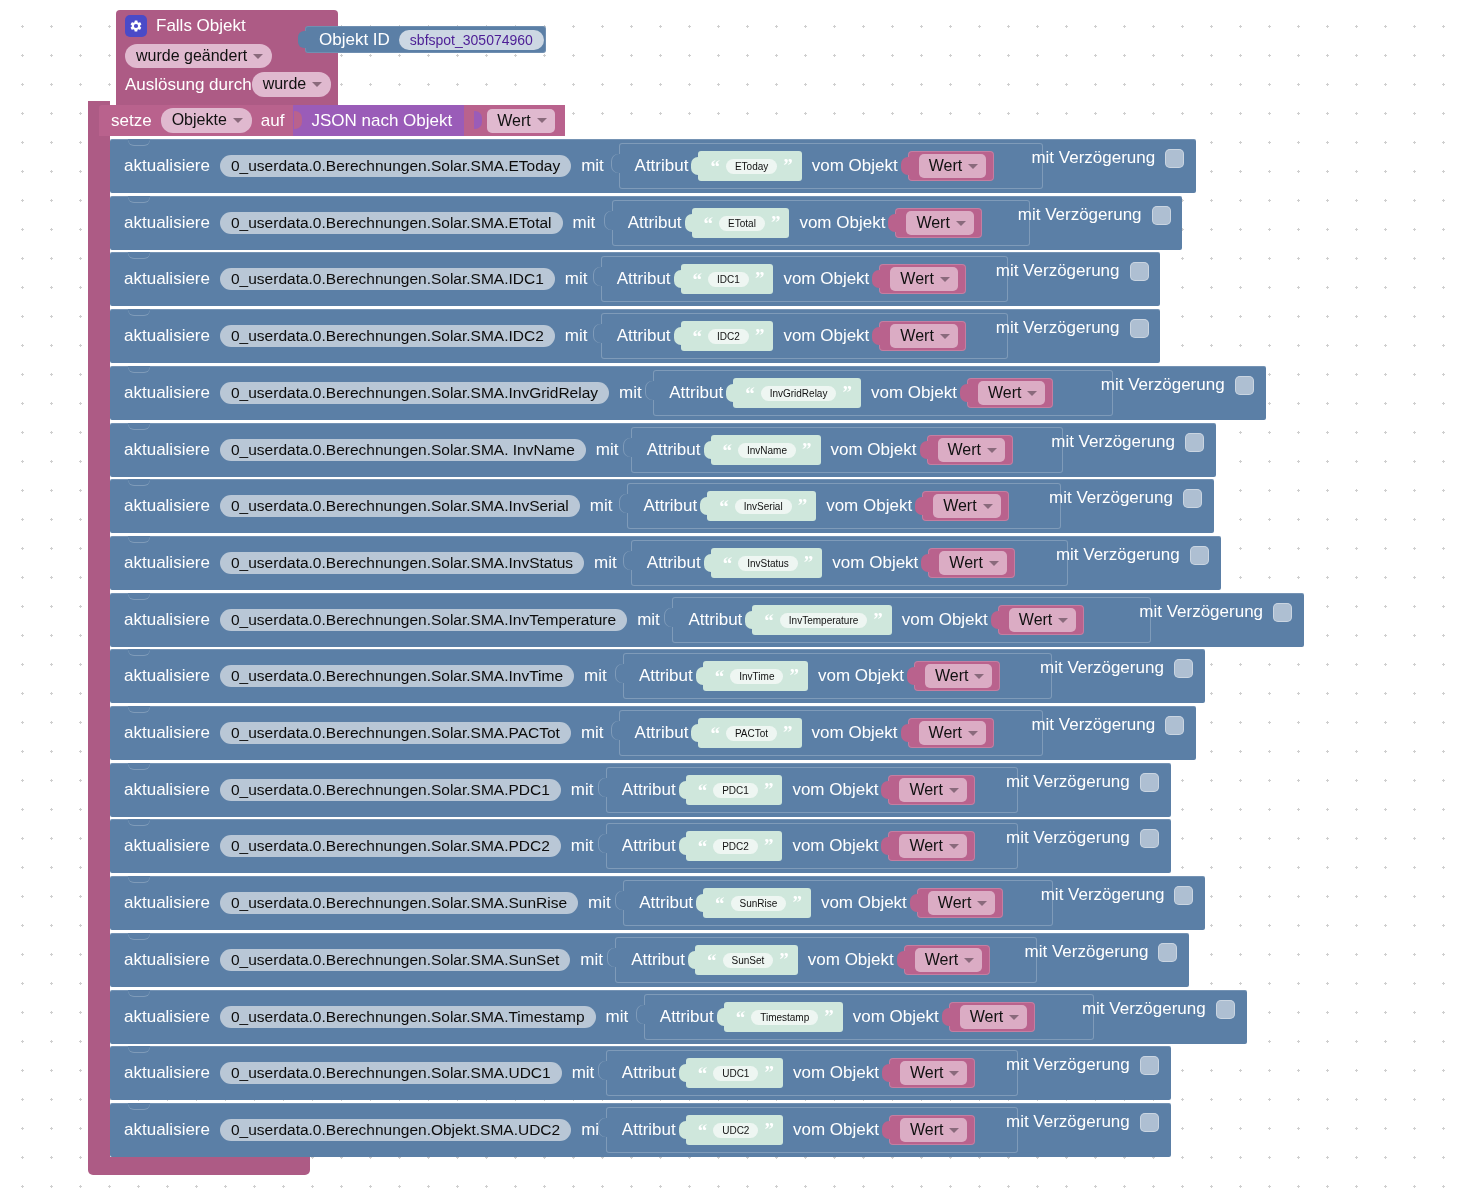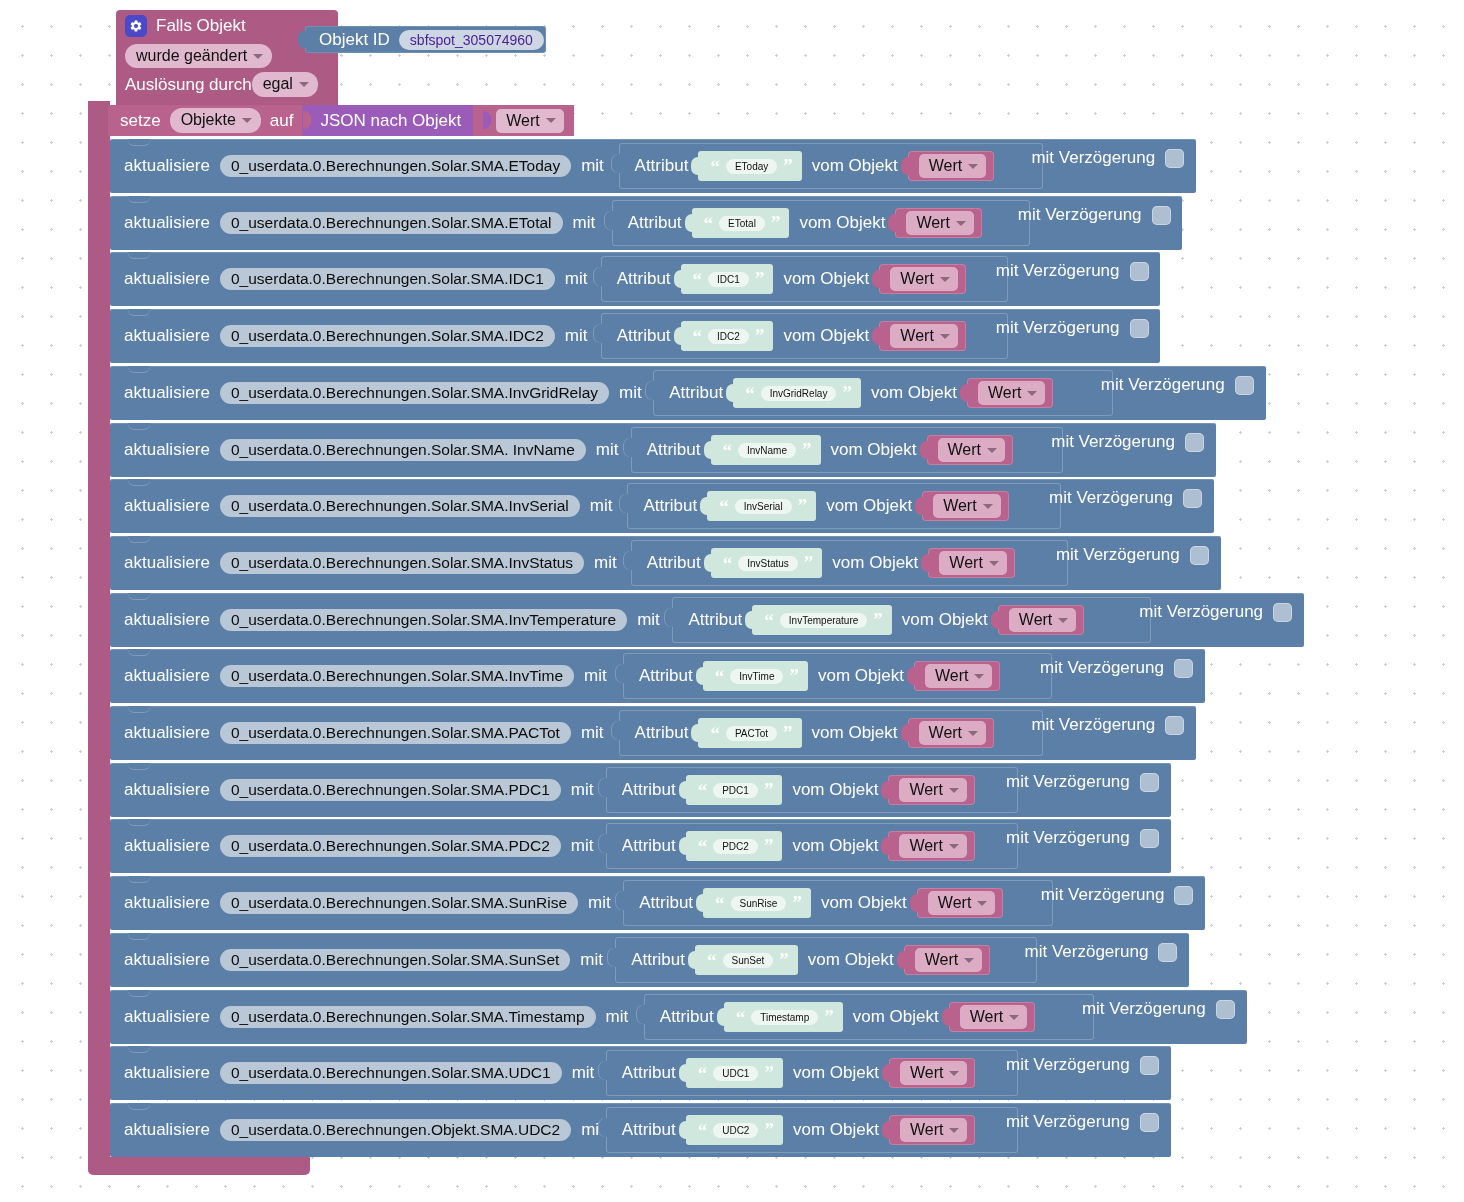--- a/index.html
+++ b/index.html
@@ -65,21 +65,21 @@
     background:#ccd7e3;color:#4c1d95;border-radius:12px;
     padding:2px 11px;font-size:14px;white-space:nowrap;
   }
 
   
   .spine{position:absolute;left:88px;top:101px;width:22px;background:#ad5b85;}
   .spine-foot{position:absolute;left:88px;background:#ad5b85;height:18px;border-radius:0 0 5px 5px;}
 
   
   .setze-row{
-    position:absolute;left:108px;top:105px;height:31px;display:flex;align-items:center;
+    position:absolute;left:99px;top:105px;height:31px;display:flex;align-items:center;
     background:#b9628d;color:#fff;font-size:17px;border-radius:3px 3px 0 0;
     padding:0 0 0 12px;gap:9px;
   }
   .json-block{
     display:flex;align-items:center;background:#9b59b6;background:#9a5cb8;
     color:#fff;font-size:17px;height:31px;padding:0 12px 0 18px;position:relative;
   }
   .json-block .inpin{
     position:absolute;left:1px;top:6px;width:8px;height:18px;
     background:#b9628d;border-radius:0 7px 7px 0;
@@ -186,21 +186,21 @@
     </div>
     <div class="event-row2">
       <span class="dd">
         <span>wurde geändert</span>
         <i class="caret"></i>
       </span>
     </div>
     <div class="event-row3">
       <span>Auslösung durch</span>
       <span class="dd">
-        <span>egal</span>
+        <span>wurde</span>
         <i class="caret"></i>
       </span>
     </div>
   </div>
 
   <div class="objid-block">
     <span class="notch"></span>
     <span>Objekt ID</span>
     <span class="field-light">sbfspot_305074960</span>
   </div>

